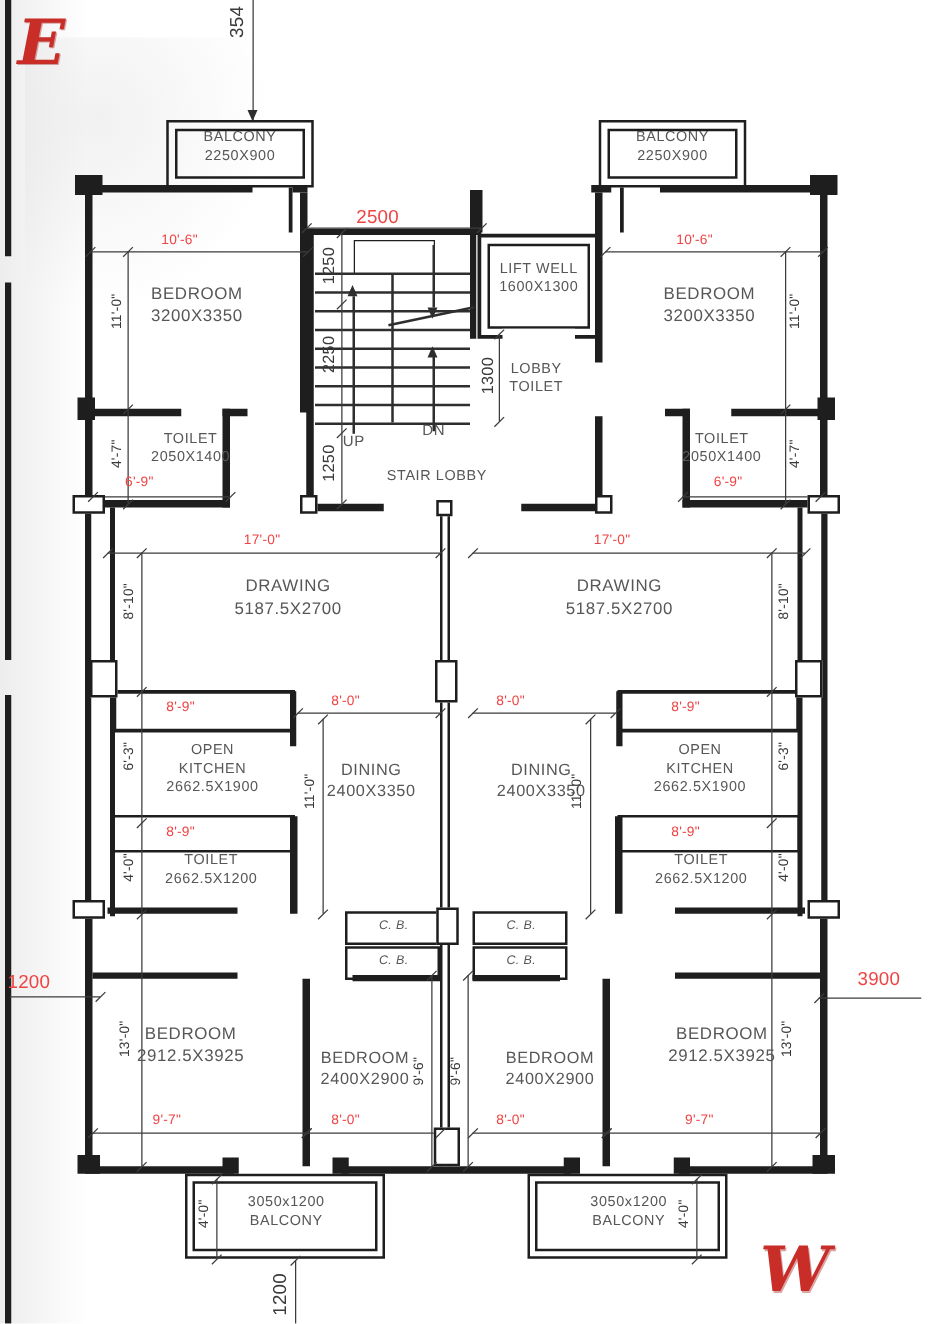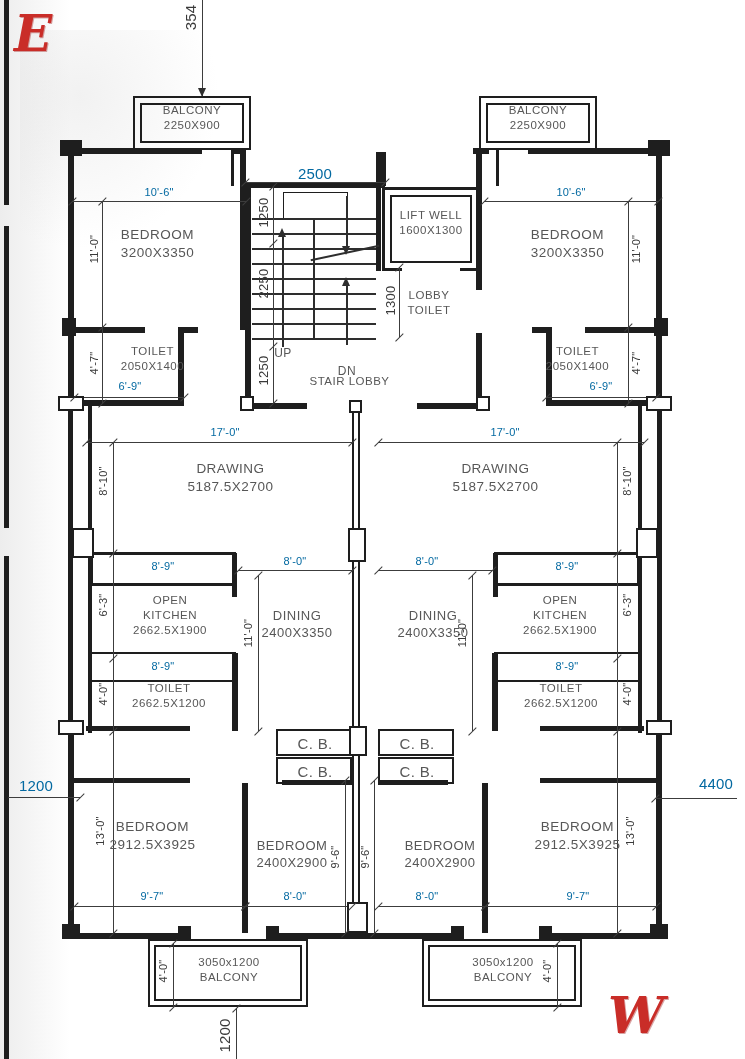--- a/index.html
+++ b/index.html
@@ -16,22 +16,22 @@
   .wr{position:absolute;background:#fff;z-index:2;}
   .dl{position:absolute;background:#3c3c3c;z-index:1;}
   .tick{position:absolute;width:11px;height:1.3px;background:#3c3c3c;transform:rotate(-45deg);z-index:2;}
   .tri{position:absolute;width:0;height:0;z-index:2;}
   .tri.down{border-left:4px solid transparent;border-right:4px solid transparent;border-top:9px solid #2e2e2e;}
   .tri.up{border-left:4px solid transparent;border-right:4px solid transparent;border-bottom:9px solid #2e2e2e;}
   .diag{position:absolute;width:70px;height:2px;background:#2e2e2e;transform:rotate(-12deg);z-index:1;}
   .rm{position:absolute;color:#575757;text-align:center;font-size:13.5px;line-height:1.3;
       letter-spacing:.5px;z-index:5;}
   .sm{font-size:11.5px;}
-  .xs{font-size:15px;letter-spacing:.3px;}
-  .dim{position:absolute;color:#0369a1;font-size:11px;text-align:center;width:60px;
+  .xs{font-size:10px;letter-spacing:.3px;font-style:italic;}
+  .dim{position:absolute;color:#ef4444;font-size:11px;width:60px;
        letter-spacing:.2px;z-index:5;}
   .dimv{position:absolute;color:#3a3a3a;font-size:11px;text-align:center;width:60px;
        letter-spacing:.2px;z-index:5;transform:rotate(-90deg);}
   .met{font-size:15px;}
   .mm{font-size:13px;}
   .compass{position:absolute;font-family:"DejaVu Serif",serif;font-style:italic;font-weight:bold;
        color:#c92d28;font-size:50px;z-index:6;text-shadow:1px 1px 0 rgba(160,30,30,.4);}
 </style>
 </head>
 <body>
@@ -270,41 +270,41 @@
   <div class="rm sm" style="left:495px;top:681px;width:132px;"><span>TOILET</span><br><span>2662.5X1200</span></div>
   <div class="rm xs" style="left:388px;top:734px;width:58px;"><span>C. B.</span></div>
   <div class="rm xs" style="left:388px;top:762px;width:58px;"><span>C. B.</span></div>
   <div class="rm" style="left:374px;top:838px;width:132px;font-size:13px;"><span>BEDROOM</span><br><span>2400X2900</span></div>
   <div class="rm" style="left:505px;top:818px;width:145px;"><span>BEDROOM</span><br><span>2912.5X3925</span></div>
   <div class="rm sm" style="left:442px;top:955px;width:122px;"><span>3050x1200</span><br><span>BALCONY</span></div>
 
   <div class="rm sm" style="left:383px;top:208px;width:96px;"><span>LIFT WELL</span><br><span>1600X1300</span></div>
   <div class="rm sm" style="left:398px;top:288px;width:62px;"><span>LOBBY</span><br><span>TOILET</span></div>
   <div class="rm sm" style="left:267px;top:346px;width:32px;font-size:12px;"><span>UP</span></div>
-  <div class="rm sm" style="left:331px;top:364px;width:32px;font-size:12px;text-align:center;"><span>DN</span></div>
+  <div class="rm sm" style="left:331px;top:337px;width:32px;font-size:12px;text-align:center;"><span>DN</span></div>
   <div class="rm sm" style="left:297px;top:374px;width:105px;"><span>STAIR LOBBY</span></div>
 
   <div class="dim" style="left:129px;top:186px;">10'-6"</div>
   <div class="dim" style="left:541px;top:186px;">10'-6"</div>
   <div class="dim" style="left:100px;top:380px;">6'-9"</div>
   <div class="dim" style="left:571px;top:380px;">6'-9"</div>
   <div class="dim" style="left:195px;top:426px;">17'-0"</div>
   <div class="dim" style="left:475px;top:426px;">17'-0"</div>
   <div class="dim" style="left:133px;top:560px;">8'-9"</div>
   <div class="dim" style="left:537px;top:560px;">8'-9"</div>
   <div class="dim" style="left:265px;top:555px;">8'-0"</div>
   <div class="dim" style="left:397px;top:555px;">8'-0"</div>
   <div class="dim" style="left:133px;top:660px;">8'-9"</div>
   <div class="dim" style="left:537px;top:660px;">8'-9"</div>
   <div class="dim" style="left:122px;top:890px;">9'-7"</div>
   <div class="dim" style="left:548px;top:890px;">9'-7"</div>
   <div class="dim" style="left:265px;top:890px;">8'-0"</div>
   <div class="dim" style="left:397px;top:890px;">8'-0"</div>
   <div class="dim met" style="left:6px;top:777px;">1200</div>
-  <div class="dim met" style="left:686px;top:775px;">4400</div>
+  <div class="dim met" style="left:686px;top:775px;">3900</div>
   <div class="dim met" style="left:285px;top:165px;">2500</div>
 
   <div class="dimv met" style="left:160px;top:9px;">354</div>
   <div class="dimv" style="left:64px;top:243px;">11'-0"</div>
   <div class="dimv" style="left:606px;top:243px;">11'-0"</div>
   <div class="dimv" style="left:64px;top:357px;">4'-7"</div>
   <div class="dimv" style="left:606px;top:357px;">4'-7"</div>
   <div class="dimv mm" style="left:233px;top:205px;">1250</div>
   <div class="dimv mm" style="left:233px;top:276px;">2250</div>
   <div class="dimv mm" style="left:233px;top:363px;">1250</div>

